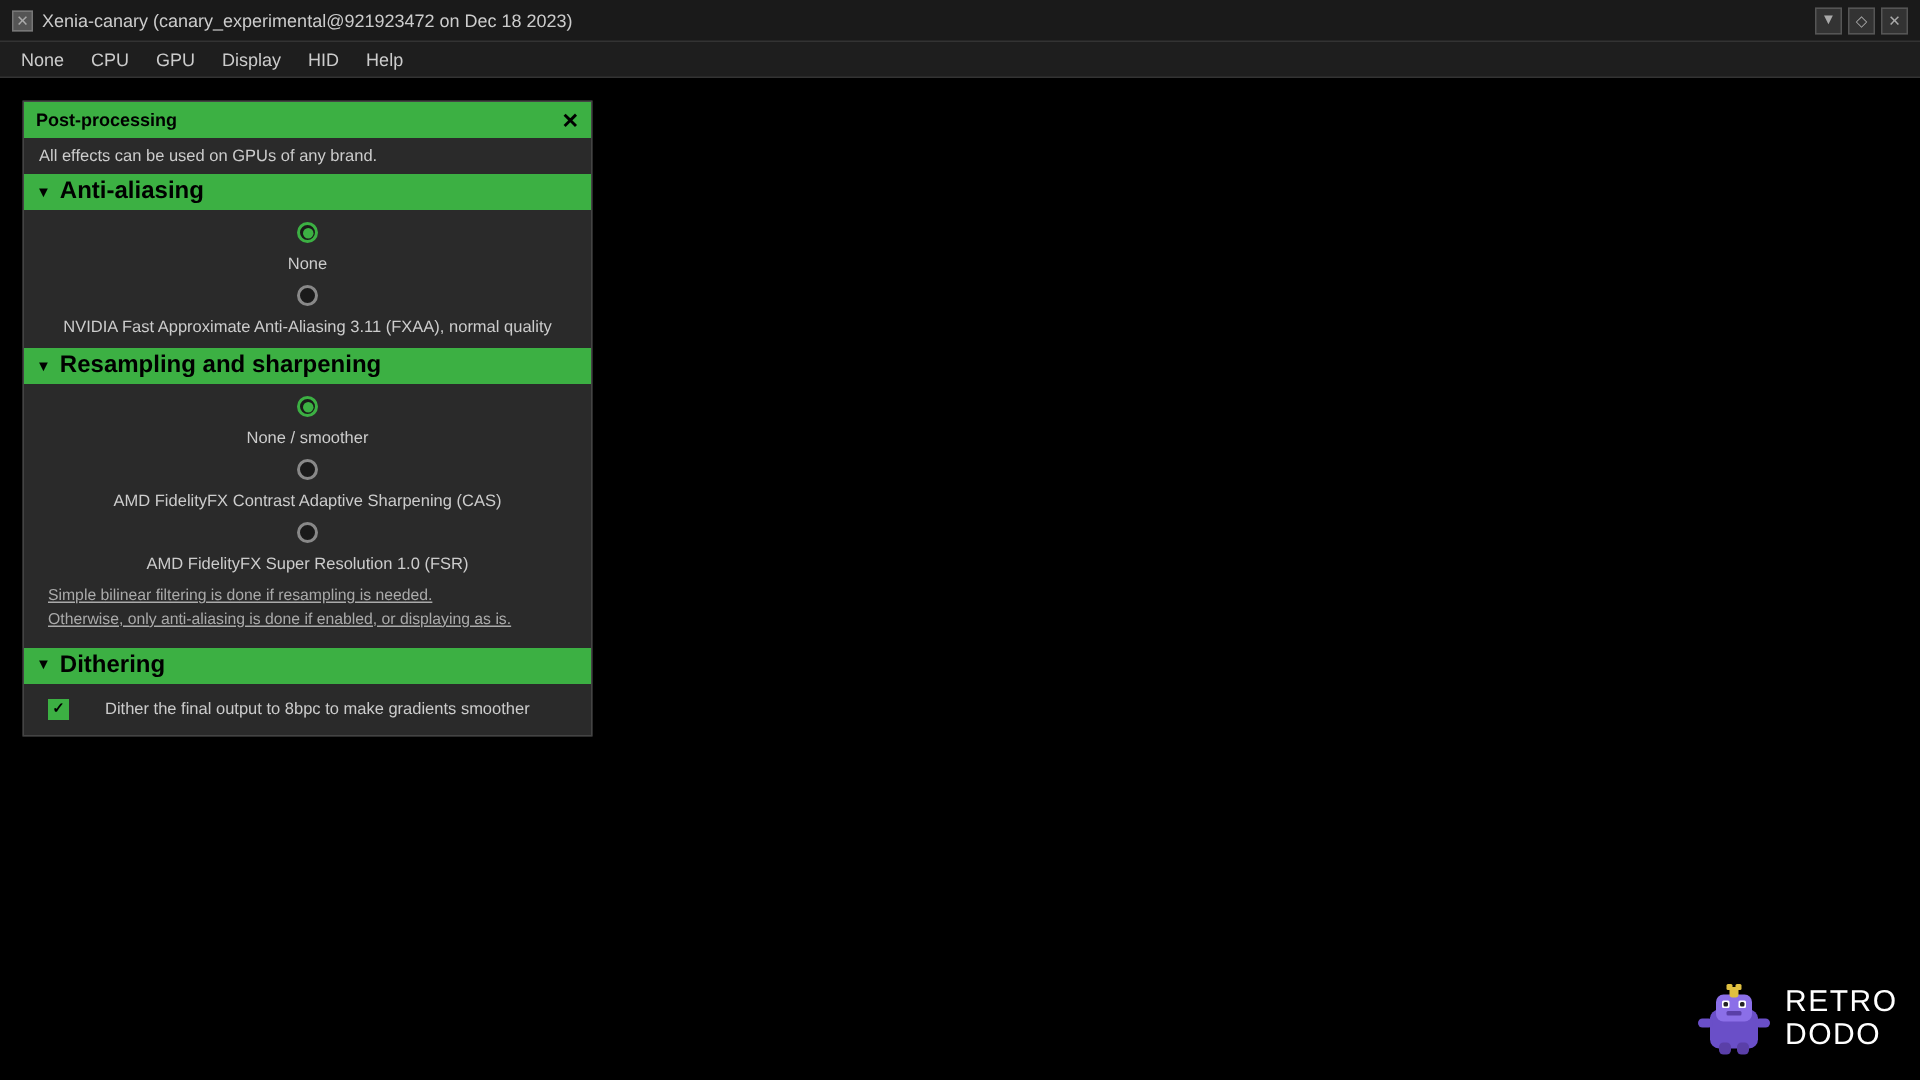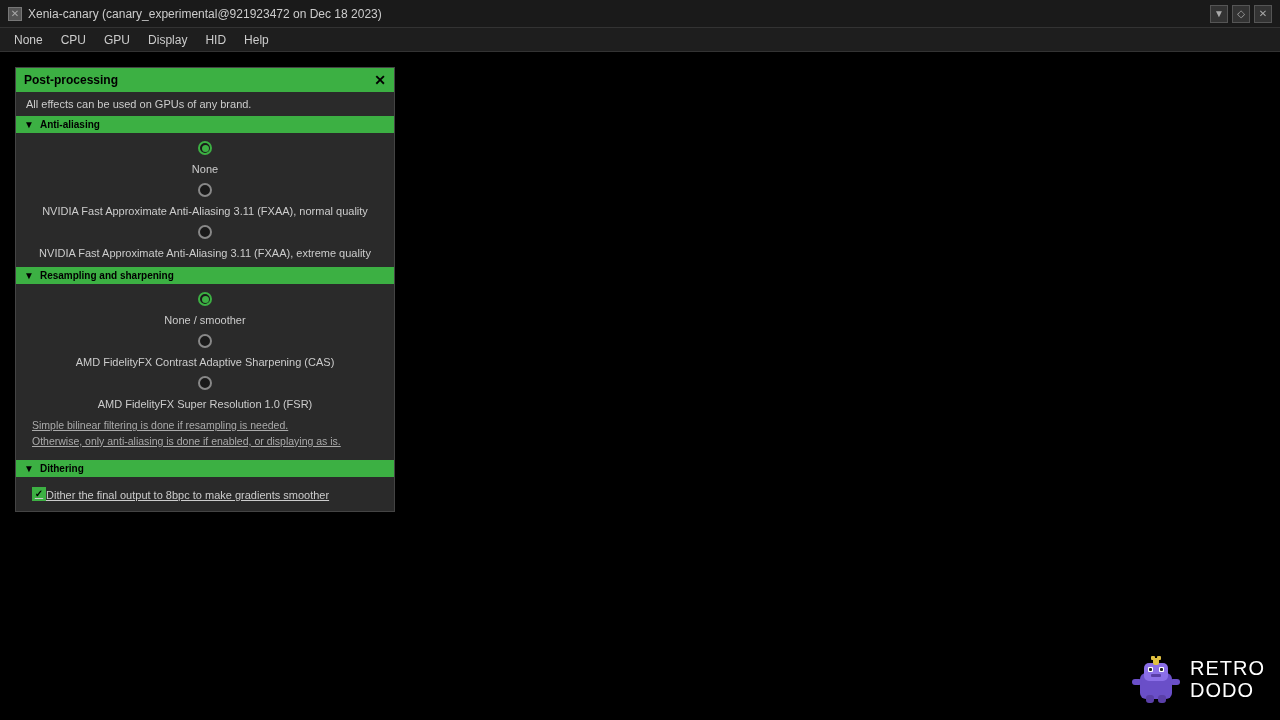--- a/index.html
+++ b/index.html
@@ -126,21 +126,21 @@
     .section-header {
       background: #3cb043;
       padding: 3px 8px;
       display: flex;
       align-items: center;
       gap: 6px;
       cursor: pointer;
     }
     .section-header-text {
       color: #000;
-      font-size: 10px;
+      font-size: 16px;
       font-weight: 600;
     }
     .chevron {
       color: #000;
       font-size: 10px;
     }
     .section-content {
       padding: 4px 0;
       background: #2a2a2a;
     }
@@ -185,25 +185,24 @@
       padding: 4px 32px 6px 16px;
       font-size: 10.5px;
       color: #aaa;
       line-height: 1.5;
       text-decoration: underline;
     }
 
     
     .checkbox-option {
       display: flex;
-      align-items: flex-end;
-      gap: 0;
+      align-items: center;
+      gap: 24px;
       padding: 6px 16px;
       cursor: pointer;
-      text-decoration: underline;
     }
     .checkbox-box {
       width: 14px;
       height: 14px;
       border: 2px solid #3cb043;
       background: #3cb043;
       display: flex;
       align-items: center;
       justify-content: center;
       flex-shrink: 0;
@@ -280,24 +279,20 @@
     </div>
     <div class="section-content">
       <div class="radio-option">
         <div class="radio-circle selected"></div>
         <span class="radio-label">None</span>
       </div>
       <div class="radio-option">
         <div class="radio-circle"></div>
         <span class="radio-label">NVIDIA Fast Approximate Anti-Aliasing 3.11 (FXAA), normal quality</span>
       </div>
-      <div class="radio-option">
-        <div class="radio-circle"></div>
-        <span class="radio-label">NVIDIA Fast Approximate Anti-Aliasing 3.11 (FXAA), extreme quality</span>
-      </div>
     </div>
 
     <div class="section-header">
       <span class="chevron">▼</span>
       <span class="section-header-text">Resampling and sharpening</span>
     </div>
     <div class="section-content">
       <div class="radio-option">
         <div class="radio-circle selected"></div>
         <span class="radio-label">None / smoother</span>

